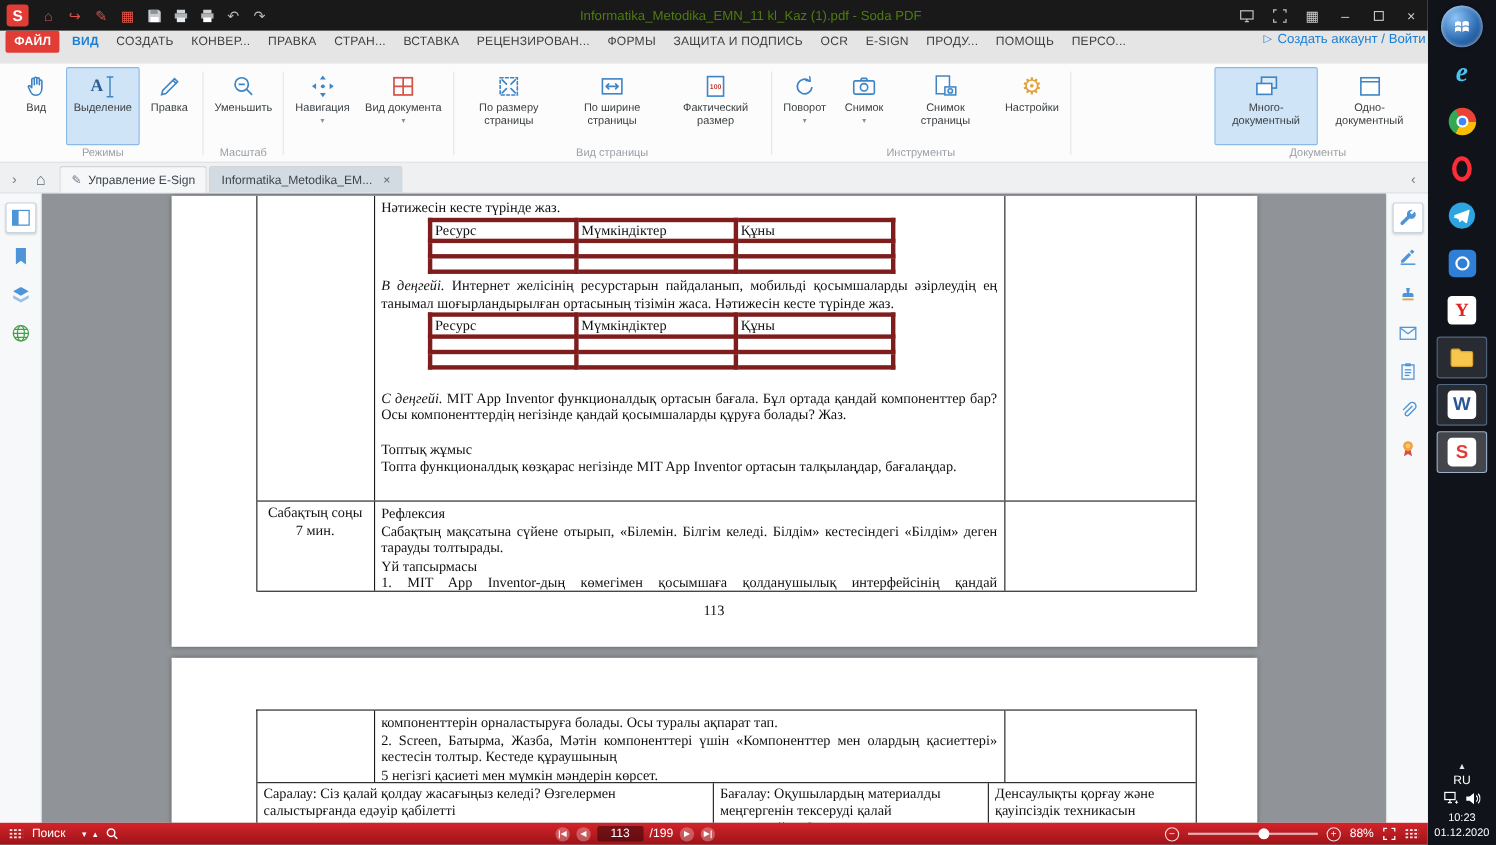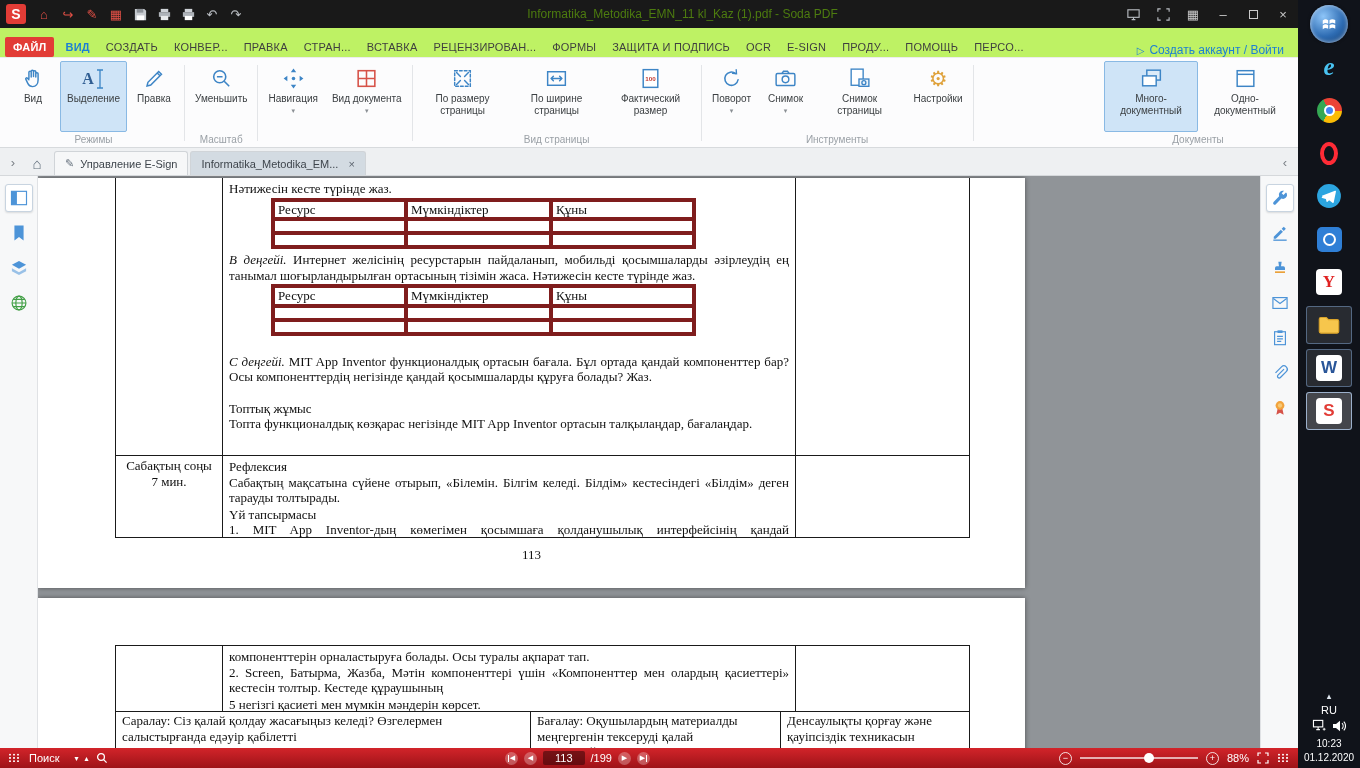--- a/index.html
+++ b/index.html
@@ -13,21 +13,21 @@
 .logo{width:20px;height:20px;border-radius:3px;background:#e23c36;color:#fff;font-size:14px;font-weight:700;display:flex;align-items:center;justify-content:center;margin-right:5px}
 .tbi{min-width:22px;height:20px;display:flex;align-items:center;justify-content:center;font-size:13px;color:#b9bdc2}
 .tbi.red{color:#e25046}
 .mi{width:15px;height:15px}
 .tb-title{flex:1;text-align:center;font-size:12px;color:#4d7c0f;white-space:nowrap;overflow:hidden}
 .winctl{display:flex;align-items:center}
 .winbtn{width:30px;height:28px;display:flex;align-items:center;justify-content:center;color:#c9c9c9;font-size:13px}
 .maxbox{width:9px;height:9px;border:1px solid #c9c9c9;display:inline-block}
 
 
-.menubar{flex:0 0 30px;display:flex;align-items:flex-end;background:#bef264;border-bottom:1px solid #ececec;padding:0 14px 0 5px}
+.menubar{flex:0 0 30px;display:flex;align-items:flex-start;background:#e5e5e5;border-bottom:1px solid #ececec;padding:0 2px 0 5px}
 .mtab{padding:0 8px;height:20px;display:flex;align-items:center;font-size:11px;color:#3f3f3f;white-space:nowrap;letter-spacing:.2px}
 .mtab.file{background:#e23c36;color:#fff;font-weight:700;border-radius:2px;margin-right:3px}
 .mtab.active{color:#1d7fd4;font-weight:700}
 .account{margin-left:auto;display:flex;align-items:center;gap:5px;color:#1d7fd4;font-size:12px;white-space:nowrap}
 .acc-arrow{font-size:10px}
 
 
 .ribbon{flex:0 0 90px;background:#fcfcfd;border-bottom:1px solid #d7dadd;display:flex;align-items:stretch;padding:1px 4px 0}
 .rgroup{display:flex;flex-direction:column;min-width:0}
 .rgroup.last{margin-left:auto}
@@ -54,21 +54,21 @@
 .spacer{flex:1}
 
 
 .main{flex:1;display:flex;min-height:0}
 .lstrip,.rstrip{width:38px;background:#f7f8f9;display:flex;flex-direction:column;align-items:center;padding-top:8px;gap:7px;flex:0 0 38px}
 .lstrip{border-right:1px solid #e0e2e5}
 .rstrip{border-left:1px solid #e0e2e5}
 .sbtn{width:28px;height:28px;display:flex;align-items:center;justify-content:center;border-radius:3px}
 .sbtn.sel{background:#fff;border:1px solid #c8d4e0;box-shadow:0 1px 2px rgba(0,0,0,.12)}
 .sic{width:20px;height:20px}
-.viewer{flex:1;background:#909498;display:flex;flex-direction:column;align-items:flex-start;overflow:hidden}
+.viewer{flex:1;background:#909498;display:flex;flex-direction:column;align-items:center;overflow:hidden}
 .page{width:987px;background:#fff;box-shadow:0 0 5px rgba(0,0,0,.45);position:relative;flex:0 0 auto;overflow:hidden}
 .page1{height:410px;margin-top:2px}
 .page2{height:230px;margin-top:10px}
 
 
 .docfont{font-family:"Liberation Serif",serif;font-size:13px;line-height:15.5px;color:#101010}
 .ptable{margin-left:77px;width:855px;border-left:1px solid #1a1a1a;border-right:1px solid #1a1a1a}
 .ptable2{margin:47px 0 0 77px;width:855px;border-left:1px solid #1a1a1a;border-right:1px solid #1a1a1a;border-top:1px solid #1a1a1a}
 .prow{display:flex;border-bottom:1px solid #1a1a1a}
 .prow.rB{border-bottom:none}

